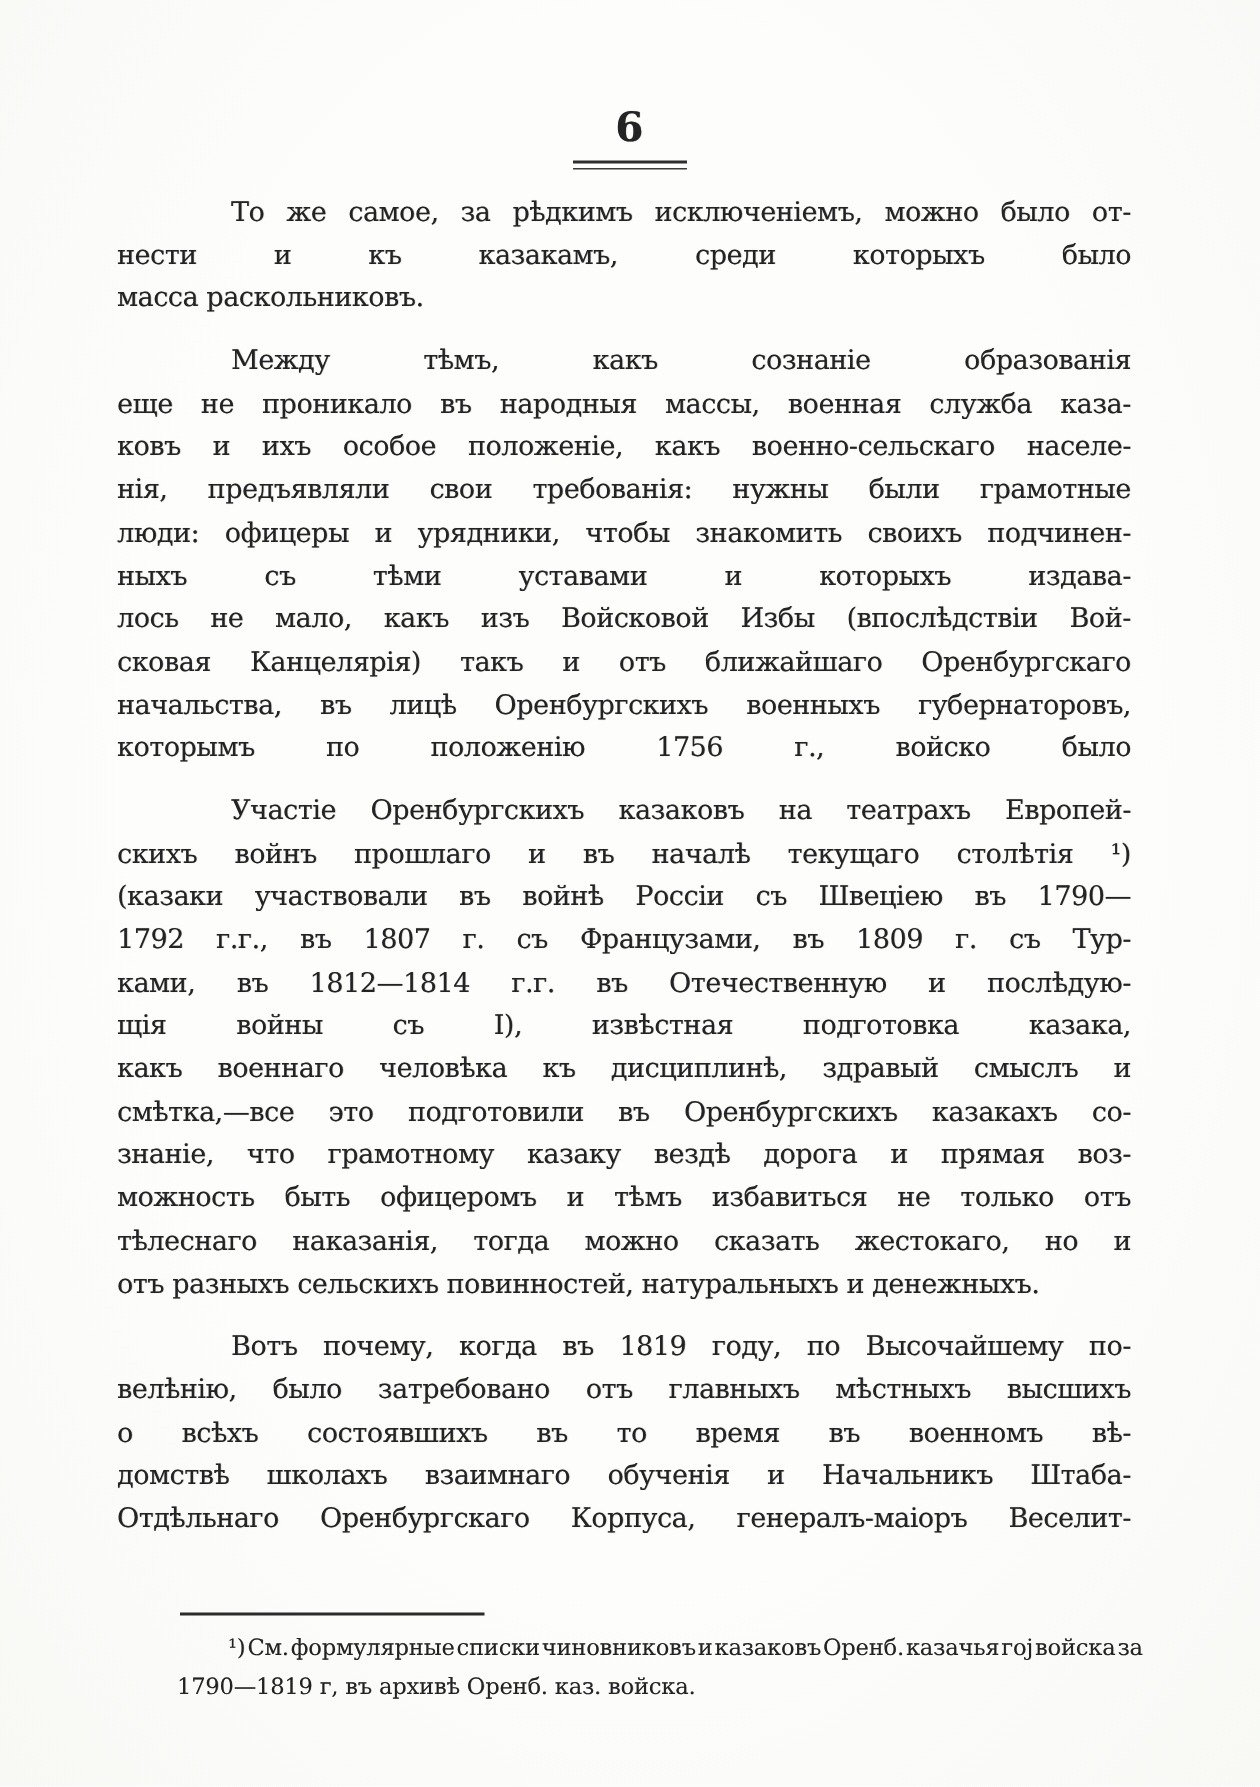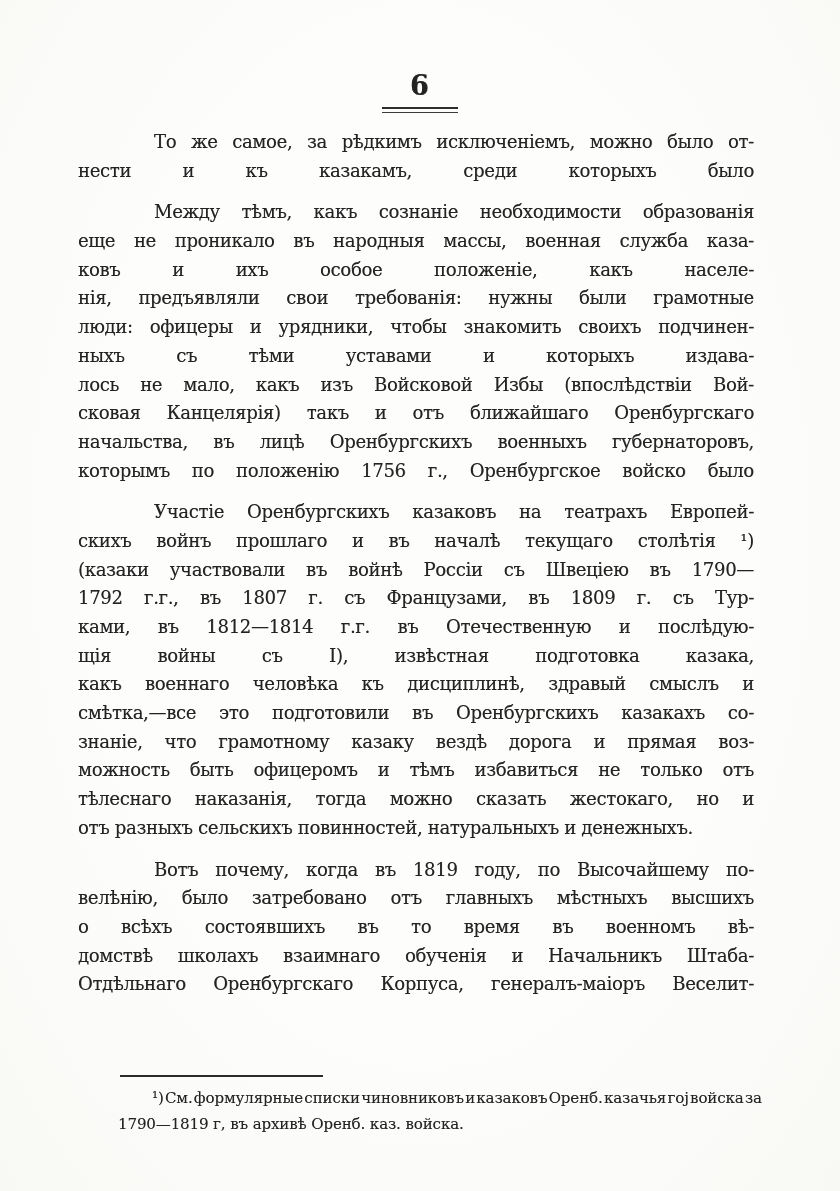--- a/index.html
+++ b/index.html
@@ -79,48 +79,49 @@
         </div>
         <div class="line j">
           <span>нести</span>
           <span>и</span>
           <span>къ</span>
           <span>казакамъ,</span>
           <span>среди</span>
           <span>которыхъ</span>
           <span>было</span>
         </div>
+        <div class="line">масса раскольниковъ.</div>
       </div>
       <div class="paragraph">
         <div class="line j indent">
           <span>Между</span>
           <span>тѣмъ,</span>
           <span>какъ</span>
           <span>сознаніе</span>
-          <span>необходимости</span>
           <span>образованія</span>
         </div>
         <div class="line j">
           <span>еще</span>
           <span>не</span>
           <span>проникало</span>
           <span>въ</span>
           <span>народныя</span>
           <span>массы,</span>
           <span>военная</span>
           <span>служба</span>
           <span>каза-</span>
         </div>
         <div class="line j">
           <span>ковъ</span>
           <span>и</span>
           <span>ихъ</span>
           <span>особое</span>
           <span>положеніе,</span>
           <span>какъ</span>
+          <span>военно-сельскаго</span>
           <span>населе-</span>
         </div>
         <div class="line j">
           <span>нія,</span>
           <span>предъявляли</span>
           <span>свои</span>
           <span>требованія:</span>
           <span>нужны</span>
           <span>были</span>
           <span>грамотные</span>
@@ -171,21 +172,20 @@
           <span>Оренбургскихъ</span>
           <span>военныхъ</span>
           <span>губернаторовъ,</span>
         </div>
         <div class="line j">
           <span>которымъ</span>
           <span>по</span>
           <span>положенію</span>
           <span>1756</span>
           <span>г.,</span>
-          <span>Оренбургское</span>
           <span>войско</span>
           <span>было</span>
         </div>
       </div>
       <div class="paragraph">
         <div class="line j indent">
           <span>Участіе</span>
           <span>Оренбургскихъ</span>
           <span>казаковъ</span>
           <span>на</span>

